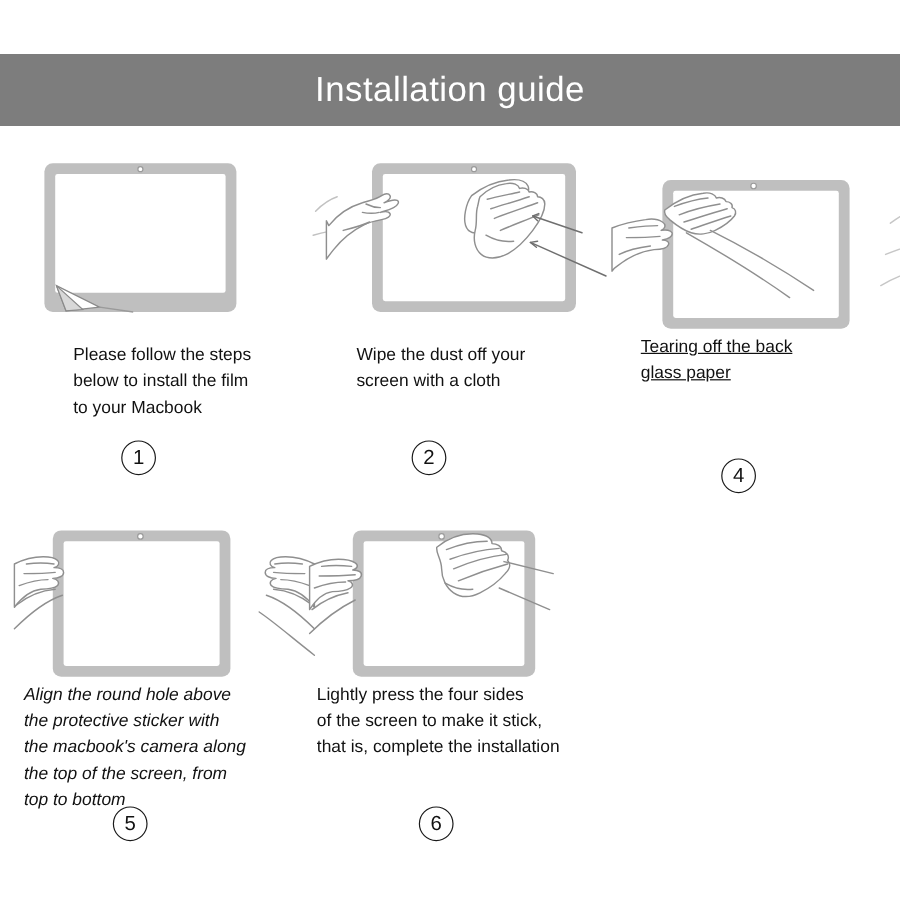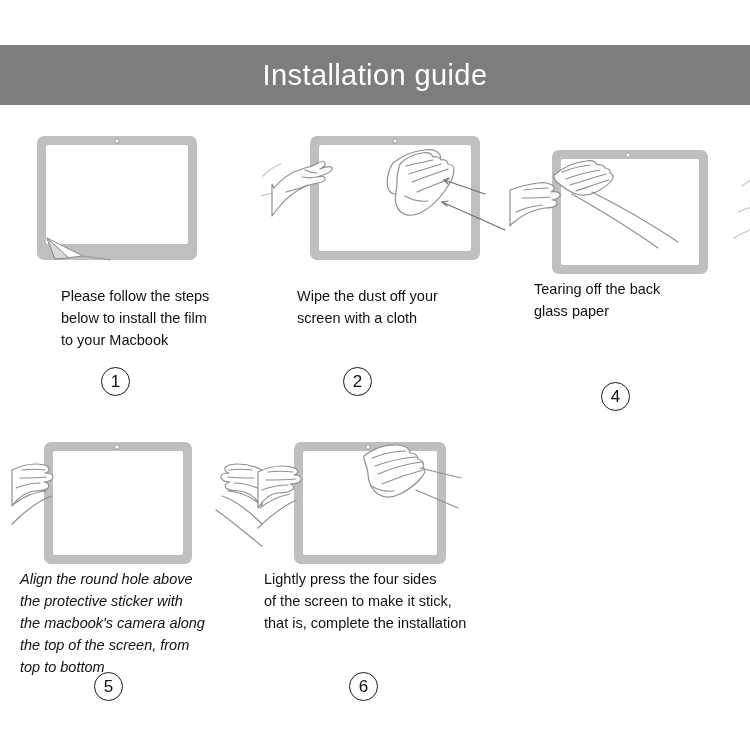--- a/index.html
+++ b/index.html
@@ -107,21 +107,21 @@
 
   #cell-2 .illus { left: 22px; top: 0px; }
   #cell-2 .caption { left: 47px; }
   #cell-2 .num-badge { left: 93px; top: 237px; }
 
   #cell-3 .illus { left: 10px; top: 0px; }
   #cell-3 .caption { left: 14px; }
   #cell-3 .num-badge { left: 98px; top: 237px; }
 
   #cell-4 .illus { left: 10px; top: 12px; }
-  #cell-4 .caption { left: 34px; width: 215px; }
+  #cell-4 .caption { left: 34px; width: 215px; text-decoration: underline; }
   #cell-4 .num-badge { left: 101px; top: 252px; }
 
   #cell-5 .illus { left: 12px; top: 12px; }
   #cell-5 .caption { left: 20px; width: 230px; font-style: italic; }
   #cell-5 .num-badge { left: 94px; top: 252px; }
 
   #cell-6 .illus { left: 8px; top: 12px; }
   #cell-6 .caption { left: 14px; width: 245px; }
   #cell-6 .num-badge { left: 99px; top: 252px; }
 

